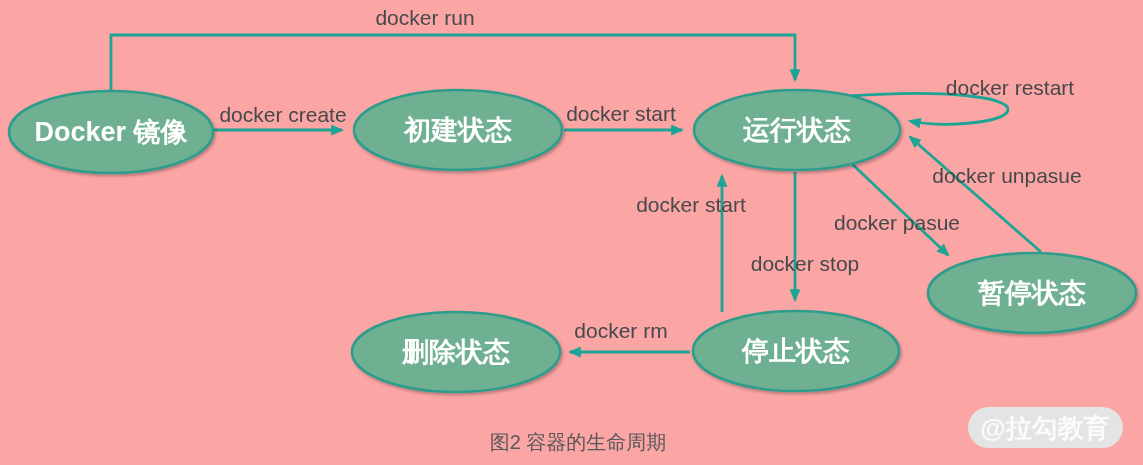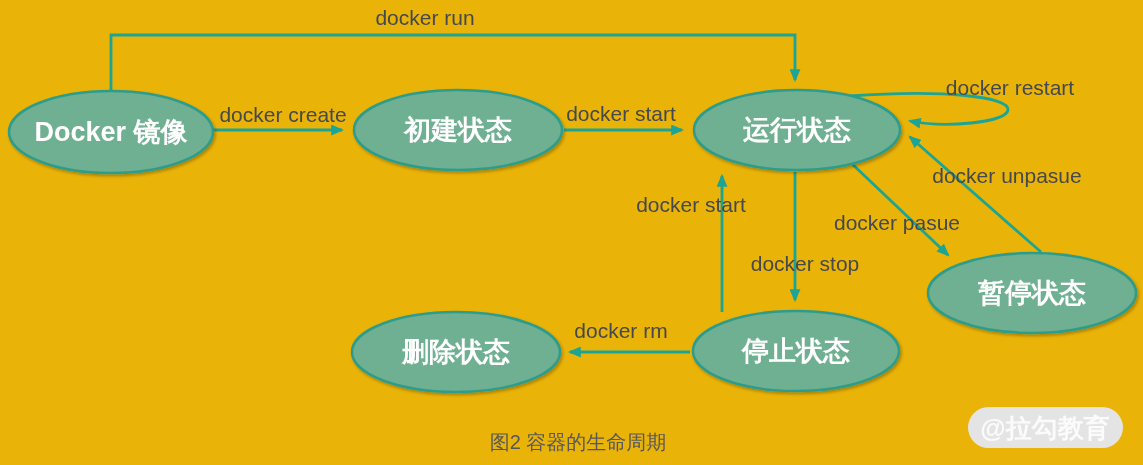--- a/index.html
+++ b/index.html
@@ -4,21 +4,21 @@
 <style>
   html, body {
     margin: 0;
     padding: 0;
     background: #ffffff;
   }
   .canvas {
     position: relative;
     width: 1143px;
     height: 465px;
-    background: #eab308;
+    background: #fca5a5;
     overflow: hidden;
     font-family: "Liberation Sans", "DejaVu Sans", sans-serif;
   }
   svg { display: block; }
   .node-ellipse {
     fill: #6fb092;
     stroke: #2e9c8b;
     stroke-width: 2.5;
     filter: url(#nodeShadow);
   }

